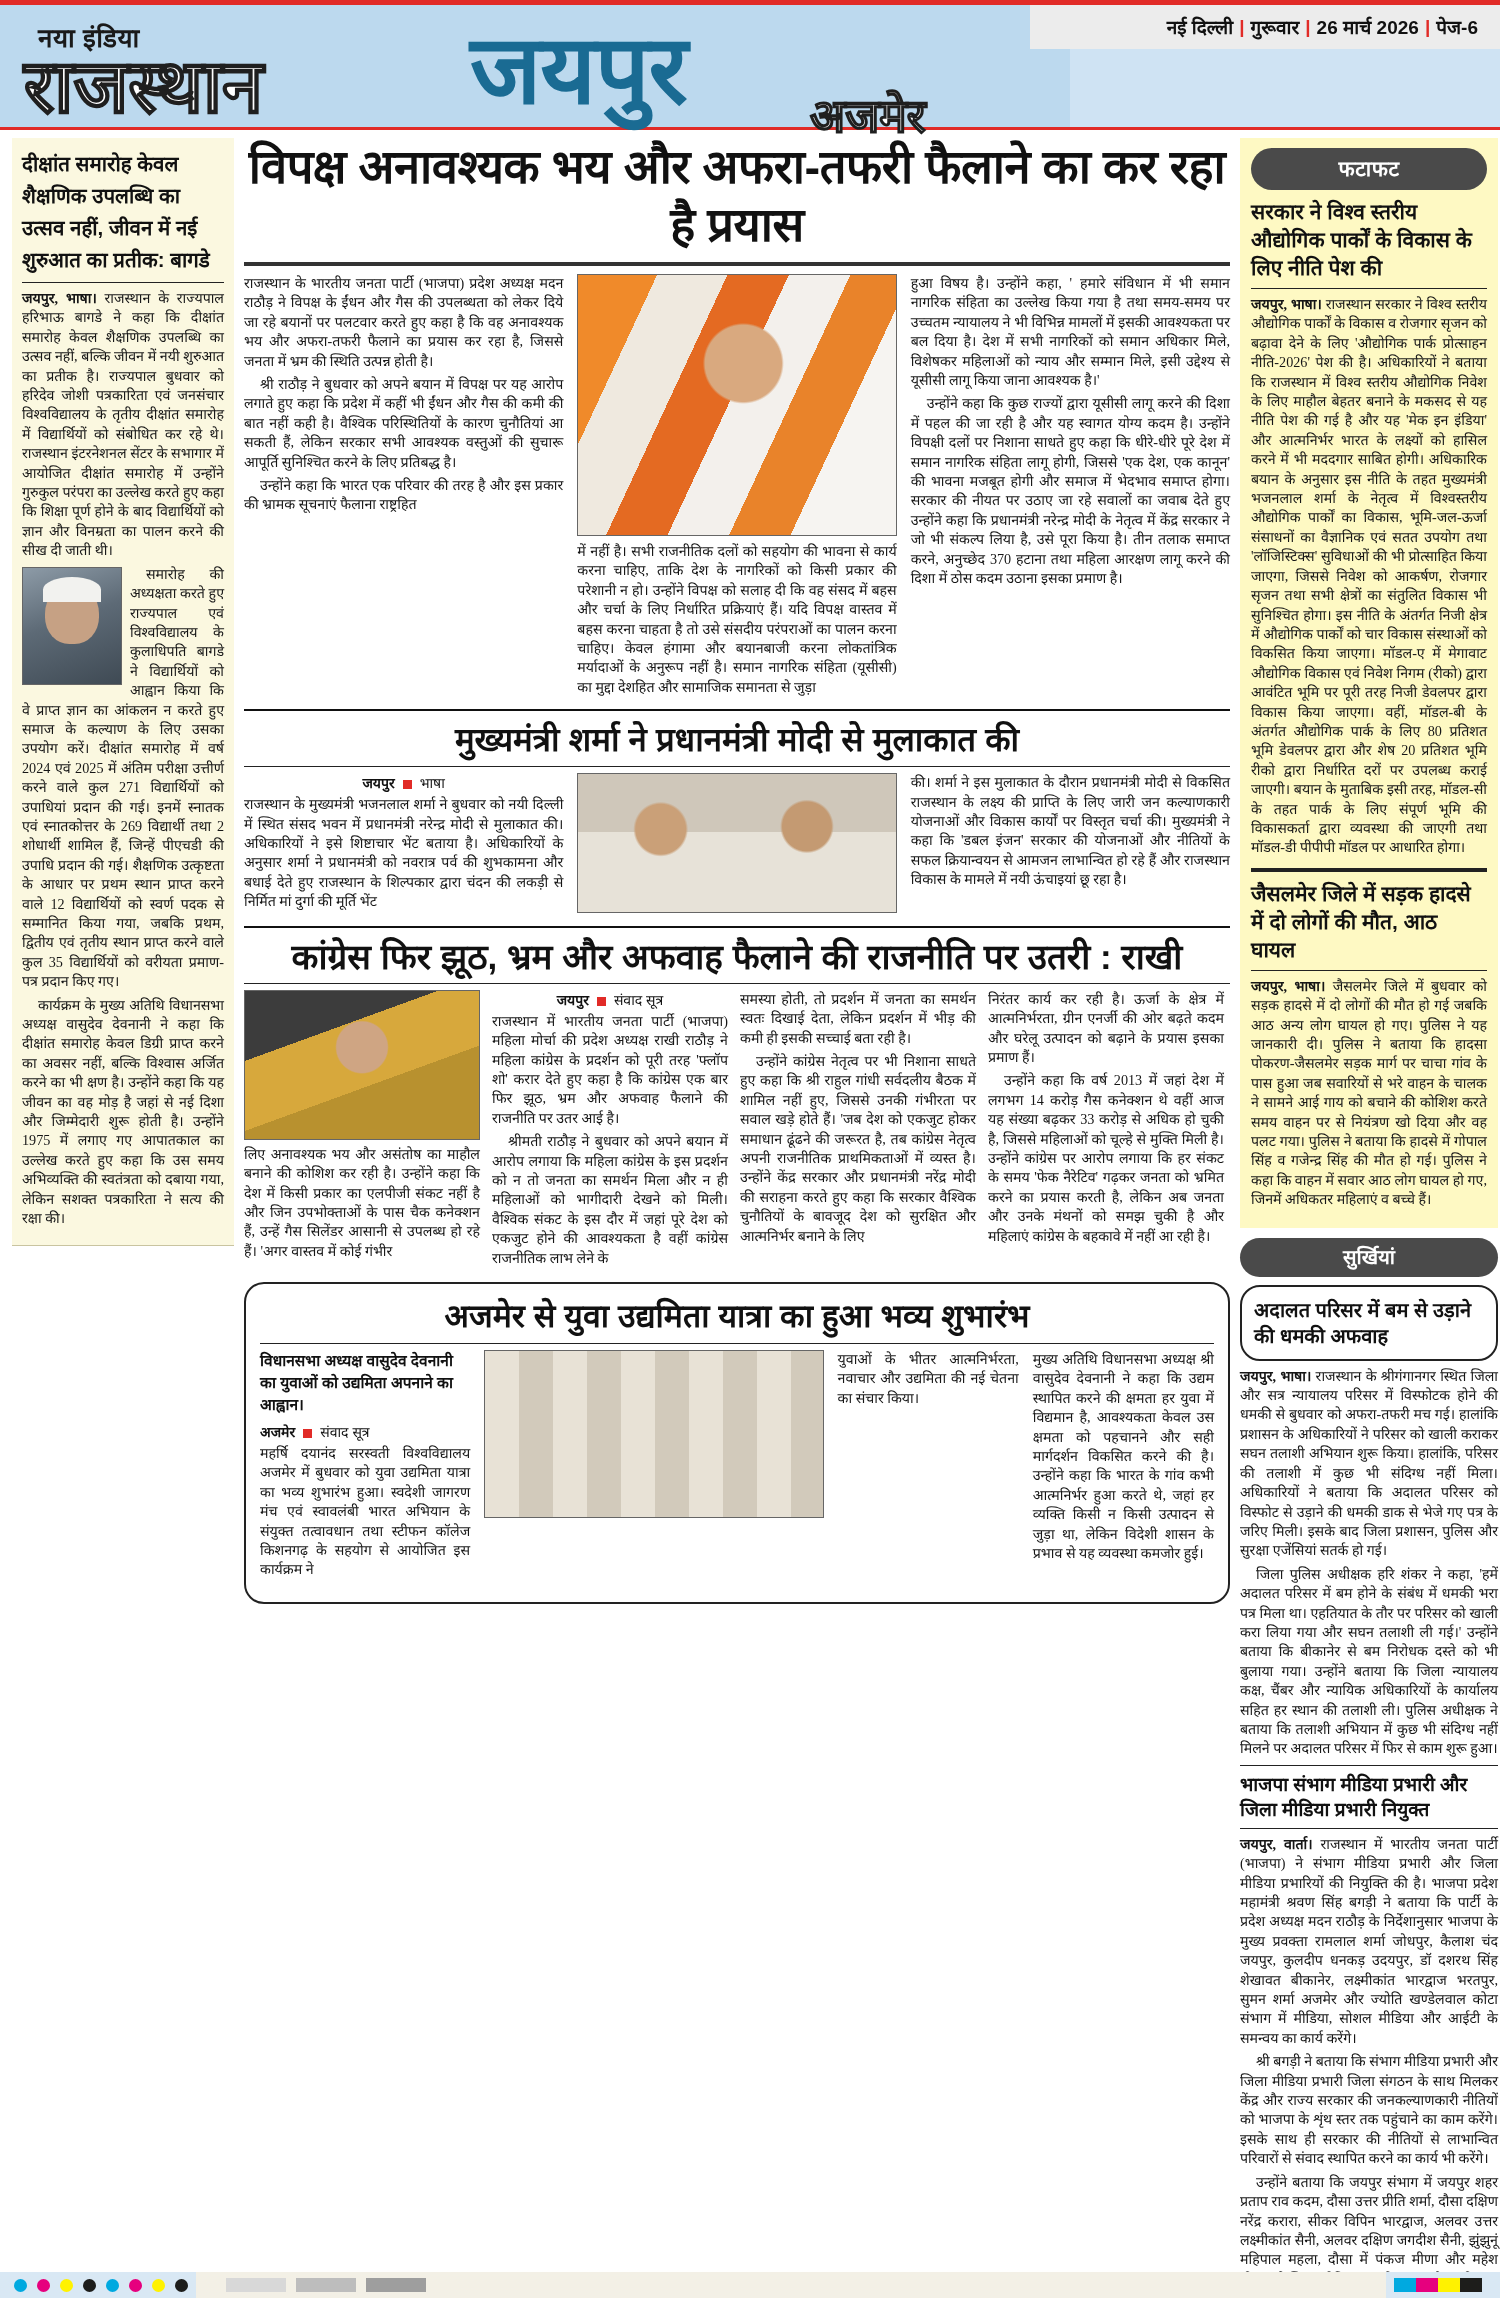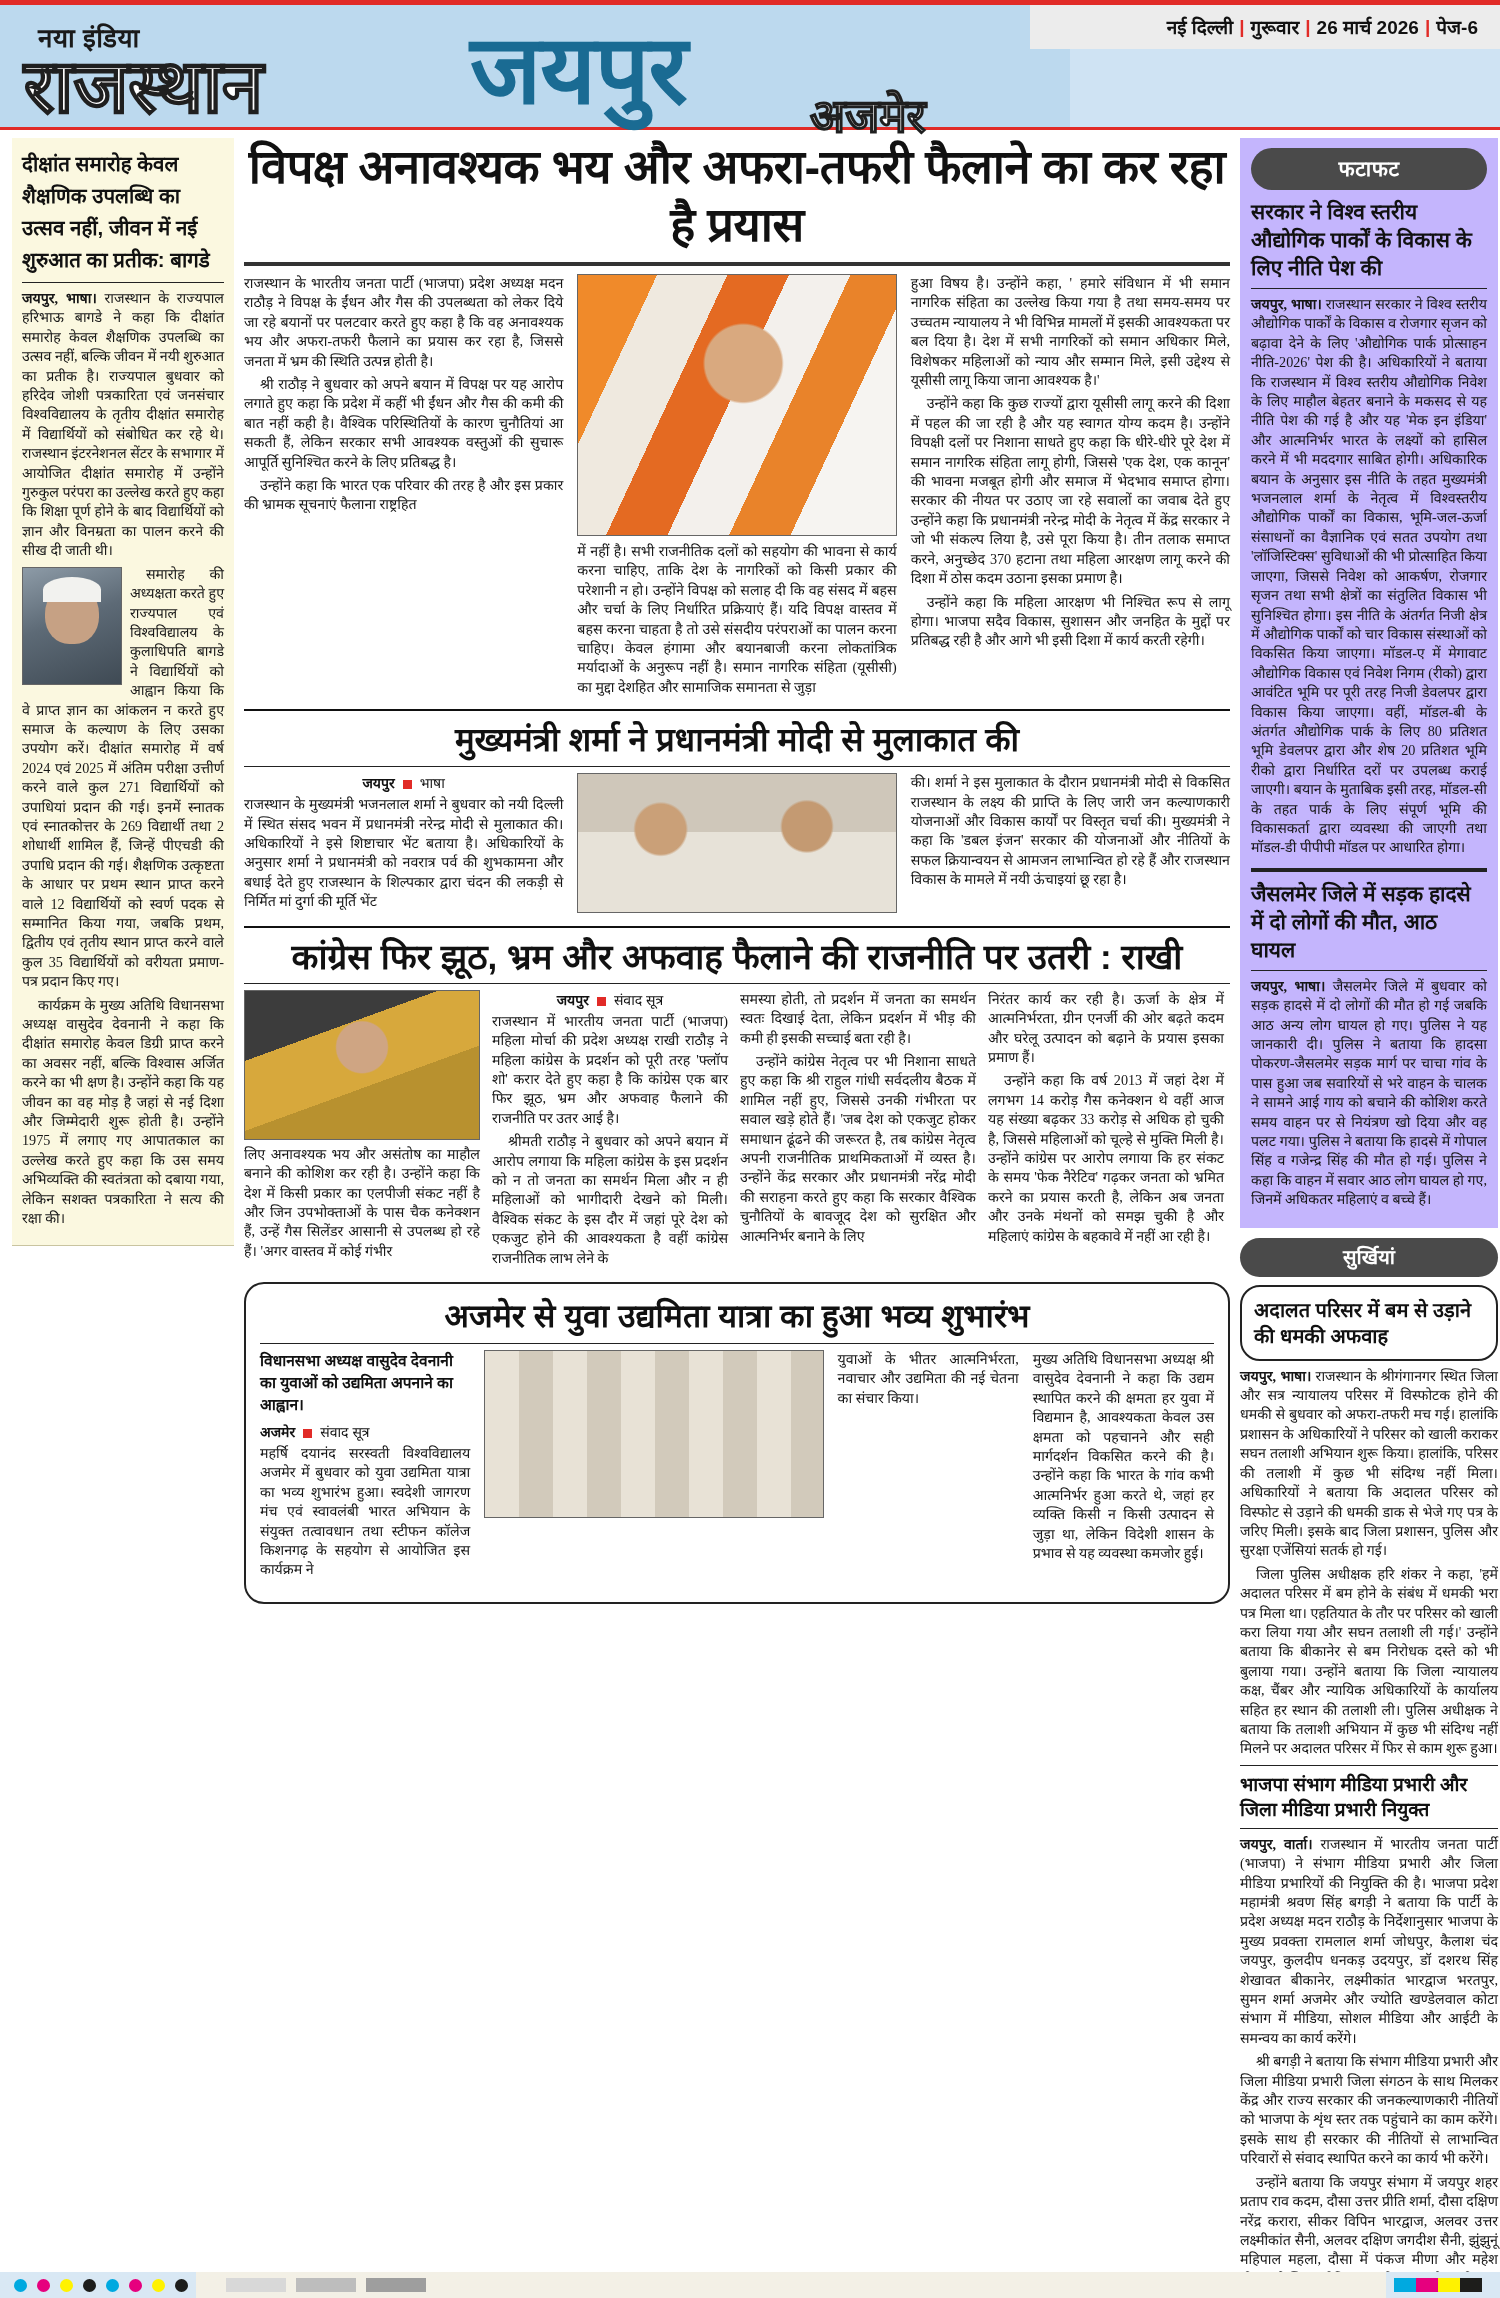--- a/index.html
+++ b/index.html
@@ -153,21 +153,21 @@
     background: #4a4a4a;
     color: #fff;
     border-radius: 22px;
     text-align: center;
     font-family: "Liberation Sans", sans-serif;
     font-weight: bold;
     font-size: 21px;
     padding: 6px 0 8px;
     letter-spacing: .5px;
   }
-  .grey-col { background: #c4b5fd; padding: 10px 11px 14px; }
+  .grey-col { background: #fef9c3; padding: 10px 11px 14px; }
   .grey-col .h-md { font-size: 21px; line-height: 28px; }
 
   
   .round-box {
     border: 2px solid #222;
     border-radius: 20px;
     padding: 12px 14px 18px;
     margin-top: 10px;
   }
   .sec-pill {
@@ -241,21 +241,20 @@
             <p class="body-txt ind">श्री राठौड़ ने बुधवार को अपने बयान में विपक्ष पर यह आरोप लगाते हुए कहा कि प्रदेश में कहीं भी ईंधन और गैस की कमी की बात नहीं कही है। वैश्विक परिस्थितियों के कारण चुनौतियां आ सकती हैं, लेकिन सरकार सभी आवश्यक वस्तुओं की सुचारू आपूर्ति सुनिश्चित करने के लिए प्रतिबद्ध है।</p>
             <p class="body-txt ind">उन्होंने कहा कि भारत एक परिवार की तरह है और इस प्रकार की भ्रामक सूचनाएं फैलाना राष्ट्रहित</p>
           </div>
           <div style="width:320px;">
             <div class="photo ph-turban" style="width:100%;height:262px;margin-bottom:6px;"></div>
             <p class="body-txt">में नहीं है। सभी राजनीतिक दलों को सहयोग की भावना से कार्य करना चाहिए, ताकि देश के नागरिकों को किसी प्रकार की परेशानी न हो। उन्होंने विपक्ष को सलाह दी कि वह संसद में बहस और चर्चा के लिए निर्धारित प्रक्रियाएं हैं। यदि विपक्ष वास्तव में बहस करना चाहता है तो उसे संसदीय परंपराओं का पालन करना चाहिए। केवल हंगामा और बयानबाजी करना लोकतांत्रिक मर्यादाओं के अनुरूप नहीं है। समान नागरिक संहिता (यूसीसी) का मुद्दा देशहित और सामाजिक समानता से जुड़ा</p>
           </div>
           <div style="width:320px;">
             <p class="body-txt">हुआ विषय है। उन्होंने कहा, ' हमारे संविधान में भी समान नागरिक संहिता का उल्लेख किया गया है तथा समय-समय पर उच्चतम न्यायालय ने भी विभिन्न मामलों में इसकी आवश्यकता पर बल दिया है। देश में सभी नागरिकों को समान अधिकार मिले, विशेषकर महिलाओं को न्याय और सम्मान मिले, इसी उद्देश्य से यूसीसी लागू किया जाना आवश्यक है।'</p>
             <p class="body-txt ind">उन्होंने कहा कि कुछ राज्यों द्वारा यूसीसी लागू करने की दिशा में पहल की जा रही है और यह स्वागत योग्य कदम है। उन्होंने विपक्षी दलों पर निशाना साधते हुए कहा कि धीरे-धीरे पूरे देश में समान नागरिक संहिता लागू होगी, जिससे 'एक देश, एक कानून' की भावना मजबूत होगी और समाज में भेदभाव समाप्त होगा। सरकार की नीयत पर उठाए जा रहे सवालों का जवाब देते हुए उन्होंने कहा कि प्रधानमंत्री नरेन्द्र मोदी के नेतृत्व में केंद्र सरकार ने जो भी संकल्प लिया है, उसे पूरा किया है। तीन तलाक समाप्त करने, अनुच्छेद 370 हटाना तथा महिला आरक्षण लागू करने की दिशा में ठोस कदम उठाना इसका प्रमाण है।</p>
-            <p class="body-txt ind">उन्होंने कहा कि महिला आरक्षण भी निश्चित रूप से लागू होगा। भाजपा सदैव विकास, सुशासन और जनहित के मुद्दों पर प्रतिबद्ध रही है और आगे भी इसी दिशा में कार्य करती रहेगी।</p>
           </div>
         </div>
       </div>
 
       <div style="margin-top:8px;">
         <div class="hr-black"></div>
         <div class="h-lg" style="text-align:center;">मुख्यमंत्री शर्मा ने प्रधानमंत्री मोदी से मुलाकात की</div>
         <div class="rule-thin"></div>
         <div style="display:flex; gap:14px; margin-top:4px;">
           <div style="width:320px;">

